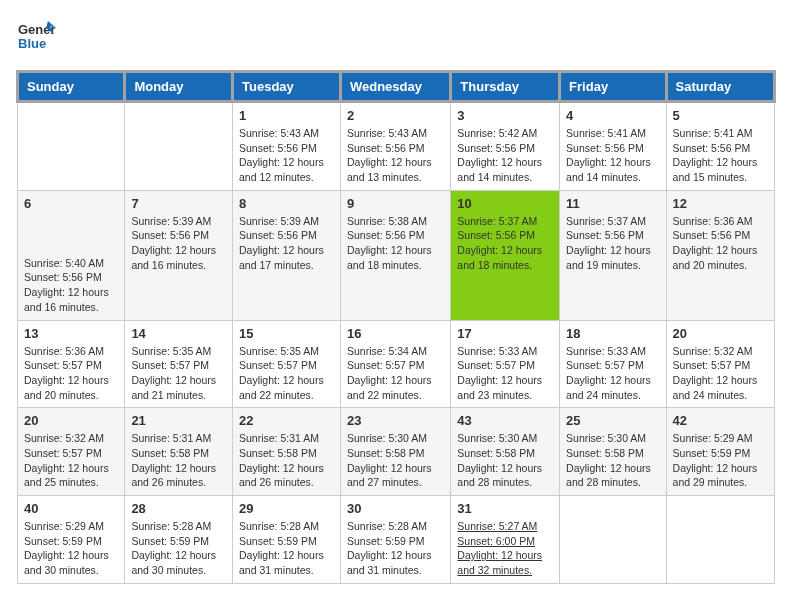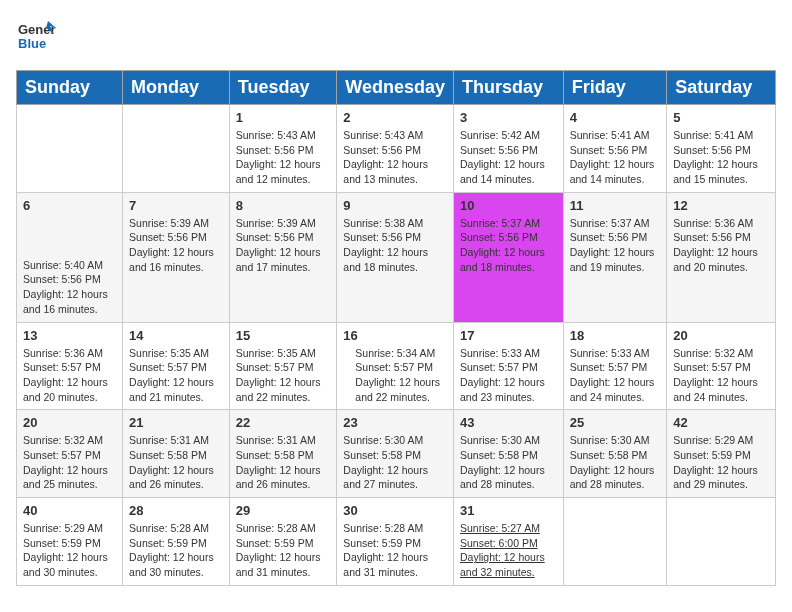--- a/index.html
+++ b/index.html
@@ -36,22 +36,22 @@
     .calendar {
       width: 100%;
       border-collapse: collapse;
       border: 1px solid #ccc;
     }
     .calendar th {
       background-color: #1a6bb5;
       color: #fff;
       text-align: left;
       padding: 6px 8px;
-      font-size: 18px;
-      border: 1px solid #a3a3a3;
+      font-size: 13px;
+      border: 3px solid #a3a3a3;
     }
     .calendar td {
       vertical-align: top;
       border: 1px solid #ccc;
       padding: 5px 6px;
       width: 113px;
       min-height: 80px;
       font-size: 11px;
       color: #333;
       background: #fff;
@@ -166,21 +166,21 @@
 Daylight: 12 hours
 and 17 minutes.</div>
         </td>
         <td style="background: rgb(245, 245, 245);">
           <div class="day-number">9</div>
           <div class="day-info" style="white-space: pre-line;">Sunrise: 5:38 AM
 Sunset: 5:56 PM
 Daylight: 12 hours
 and 18 minutes.</div>
         </td>
-        <td style="background: #d946ef;">
+        <td style="background: #84cc16;">
           <div class="day-number">10</div>
           <div class="day-info" style="white-space: pre-line;">Sunrise: 5:37 AM
 Sunset: 5:56 PM
 Daylight: 12 hours
 and 18 minutes.</div>
         </td>
         <td style="background: rgb(245, 245, 245);">
           <div class="day-number">11</div>
           <div class="day-info" style="white-space: pre-line;">Sunrise: 5:37 AM
 Sunset: 5:56 PM
@@ -212,21 +212,21 @@
         </td>
         <td>
           <div class="day-number">15</div>
           <div class="day-info" style="white-space: pre-line;">Sunrise: 5:35 AM
 Sunset: 5:57 PM
 Daylight: 12 hours
 and 22 minutes.</div>
         </td>
         <td>
           <div class="day-number">16</div>
-          <div class="day-info" style="white-space: pre-line; margin-left: 12px;">Sunrise: 5:34 AM
+          <div class="day-info" style="white-space: pre-line;">Sunrise: 5:34 AM
 Sunset: 5:57 PM
 Daylight: 12 hours
 and 22 minutes.</div>
         </td>
         <td>
           <div class="day-number">17</div>
           <div class="day-info" style="white-space: pre-line;">Sunrise: 5:33 AM
 Sunset: 5:57 PM
 Daylight: 12 hours
 and 23 minutes.</div>

